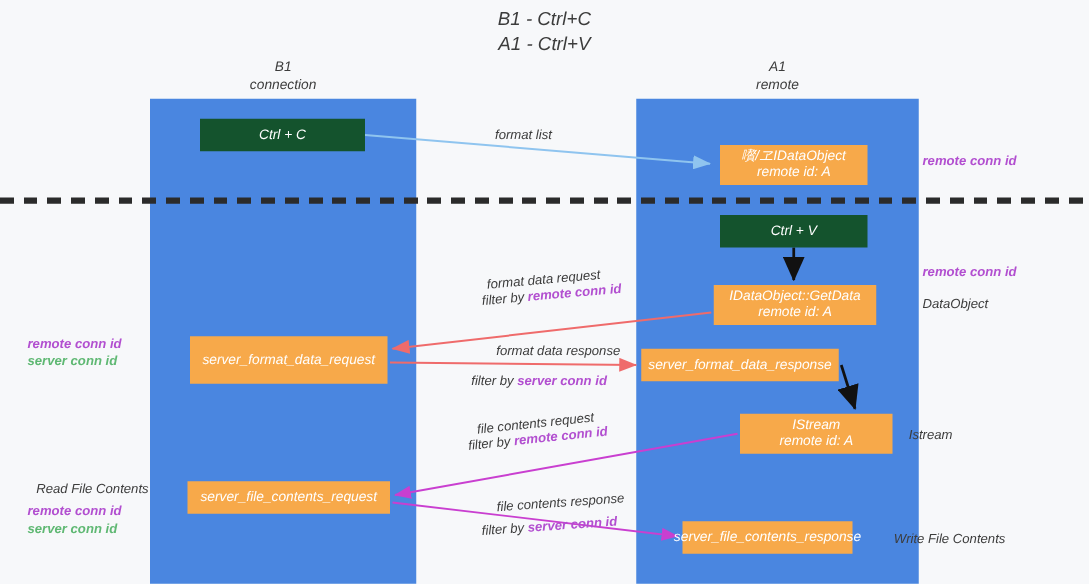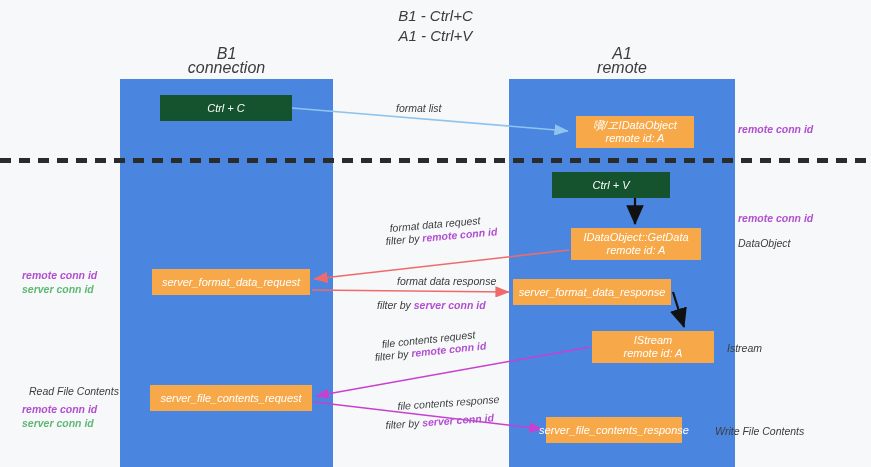--- a/index.html
+++ b/index.html
@@ -13,21 +13,21 @@
   #stage{position:absolute;left:0;top:0;width:871px;height:467px;font-style:italic;}
 
   
   .lane{position:absolute;background:#4a86e0;}
   #lane-b1{left:120px;top:79px;width:213px;height:388px;}
   #lane-a1{left:509px;top:79px;width:226px;height:388px;}
 
   
   .lane-head{
     position:absolute;text-align:center;color:#3c3c3c;
-    font-size:16px;line-height:14px;
+    font-size:11px;line-height:14px;
   }
   #head-b1{left:120px;top:47px;width:213px;}
   #head-a1{left:509px;top:47px;width:226px;}
   .lane-head .l1{display:block;}
   .lane-head .l2{display:block;}
 
   
   #title{
     position:absolute;left:0;top:6px;width:871px;text-align:center;
     color:#3c3c3c;font-size:15px;line-height:20px;
@@ -40,23 +40,23 @@
     display:flex;flex-direction:column;align-items:center;justify-content:center;
     color:#ffffff;font-size:11px;line-height:13px;text-align:center;
     z-index:6;
   }
   .node .ln{display:block;white-space:nowrap;}
   .green{background:#14532d;}
   .orange{background:#f7a94a;}
 
   #n-ctrlc   {left:160px;top:95px; width:132px;height:26px;}
   #n-idataobj{left:576px;top:116px;width:118px;height:32px;}
-  #n-ctrlv   {left:552px;top:172px;width:118px;height:26px;}
+  #n-ctrlv   {left:576px;top:172px;width:118px;height:26px;}
   #n-getdata {left:571px;top:228px;width:130px;height:32px;}
-  #n-sfdreq  {left:152px;top:269px;width:158px;height:26px;}
+  #n-sfdreq  {left:152px;top:269px;width:158px;height:38px;}
   #n-sfdresp {left:513px;top:279px;width:158px;height:26px;}
   #n-istream {left:592px;top:331px;width:122px;height:32px;}
   #n-sfcreq  {left:150px;top:385px;width:162px;height:26px;}
   #n-sfcresp {left:546px;top:417px;width:136px;height:26px;}
 
   
   #divider{
     position:absolute;left:0;top:158px;width:871px;height:5px;z-index:9;
     background-image:repeating-linear-gradient(to right,#2b2b2b 0px,#2b2b2b 11px,transparent 11px,transparent 19px);
   }

